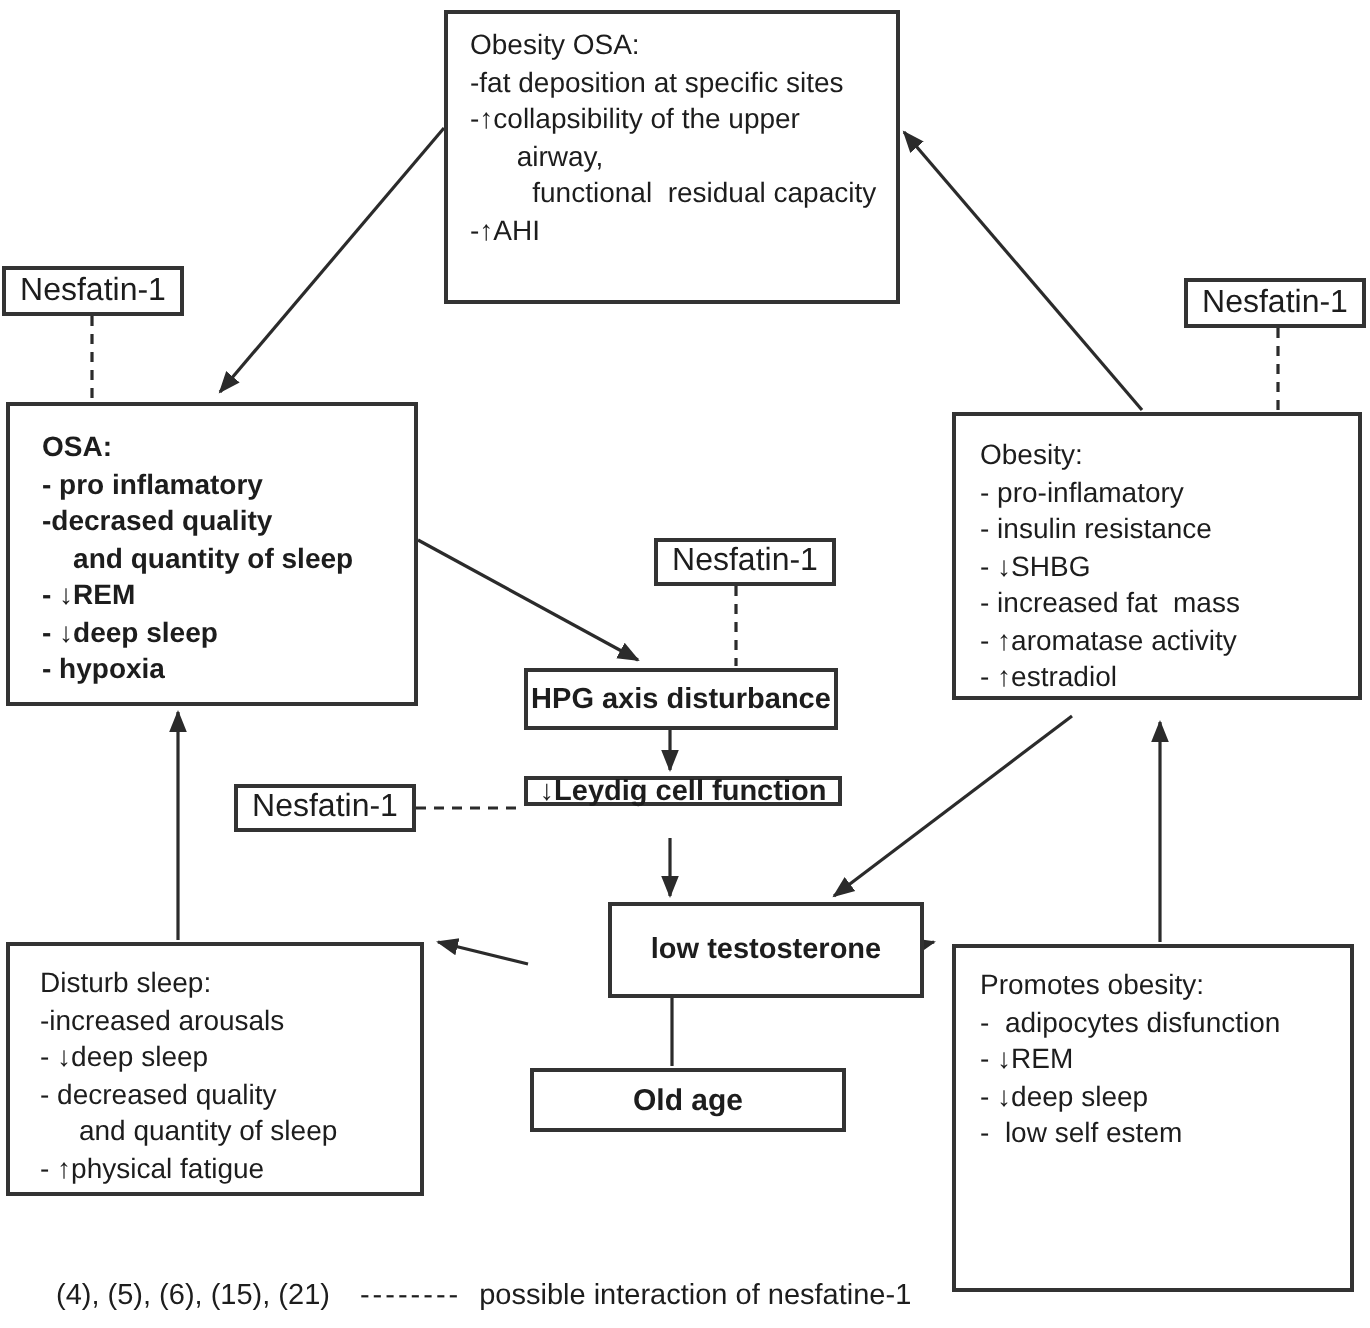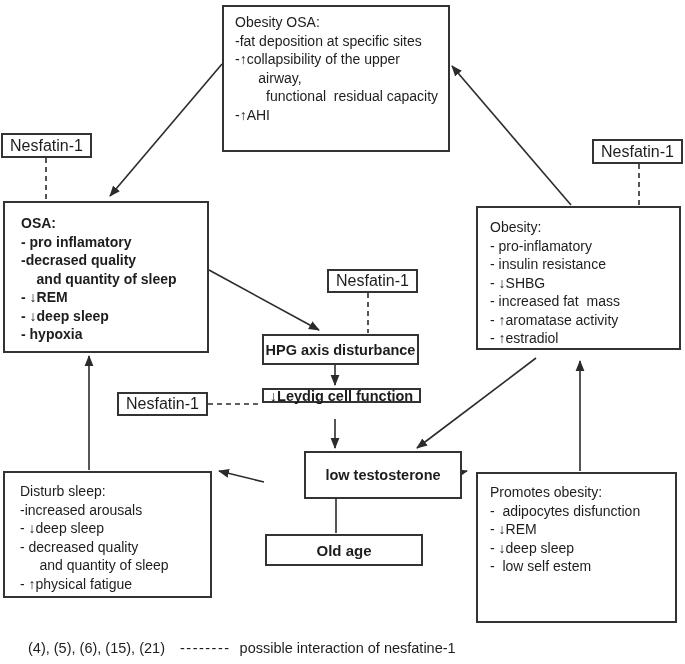--- a/index.html
+++ b/index.html
@@ -116,21 +116,21 @@
 
   <div class="box big" style="left:3px;top:471px;width:209px;height:127px;padding:9px 4px 0 15px;">
     <div class="ln">Disturb sleep:</div>
     <div class="ln">-increased arousals</div>
     <div class="ln">- ↓deep sleep</div>
     <div class="ln">- decreased quality</div>
     <div class="ln">     and quantity of sleep</div>
     <div class="ln">- ↑physical fatigue</div>
   </div>
 
-  <div class="box big" style="left:476px;top:472px;width:201px;height:151px;padding:9px 4px 0 12px;">
+  <div class="box big" style="left:476px;top:472px;width:201px;height:174px;padding:9px 4px 0 12px;">
     <div class="ln">Promotes obesity:</div>
     <div class="ln">-  adipocytes disfunction</div>
     <div class="ln">- ↓REM</div>
     <div class="ln">- ↓deep sleep</div>
     <div class="ln">-  low self estem</div>
   </div>
 
   <div class="legend">
     <span>(4), (5), (6), (15), (21)</span>
     <span class="dash">--------</span>

